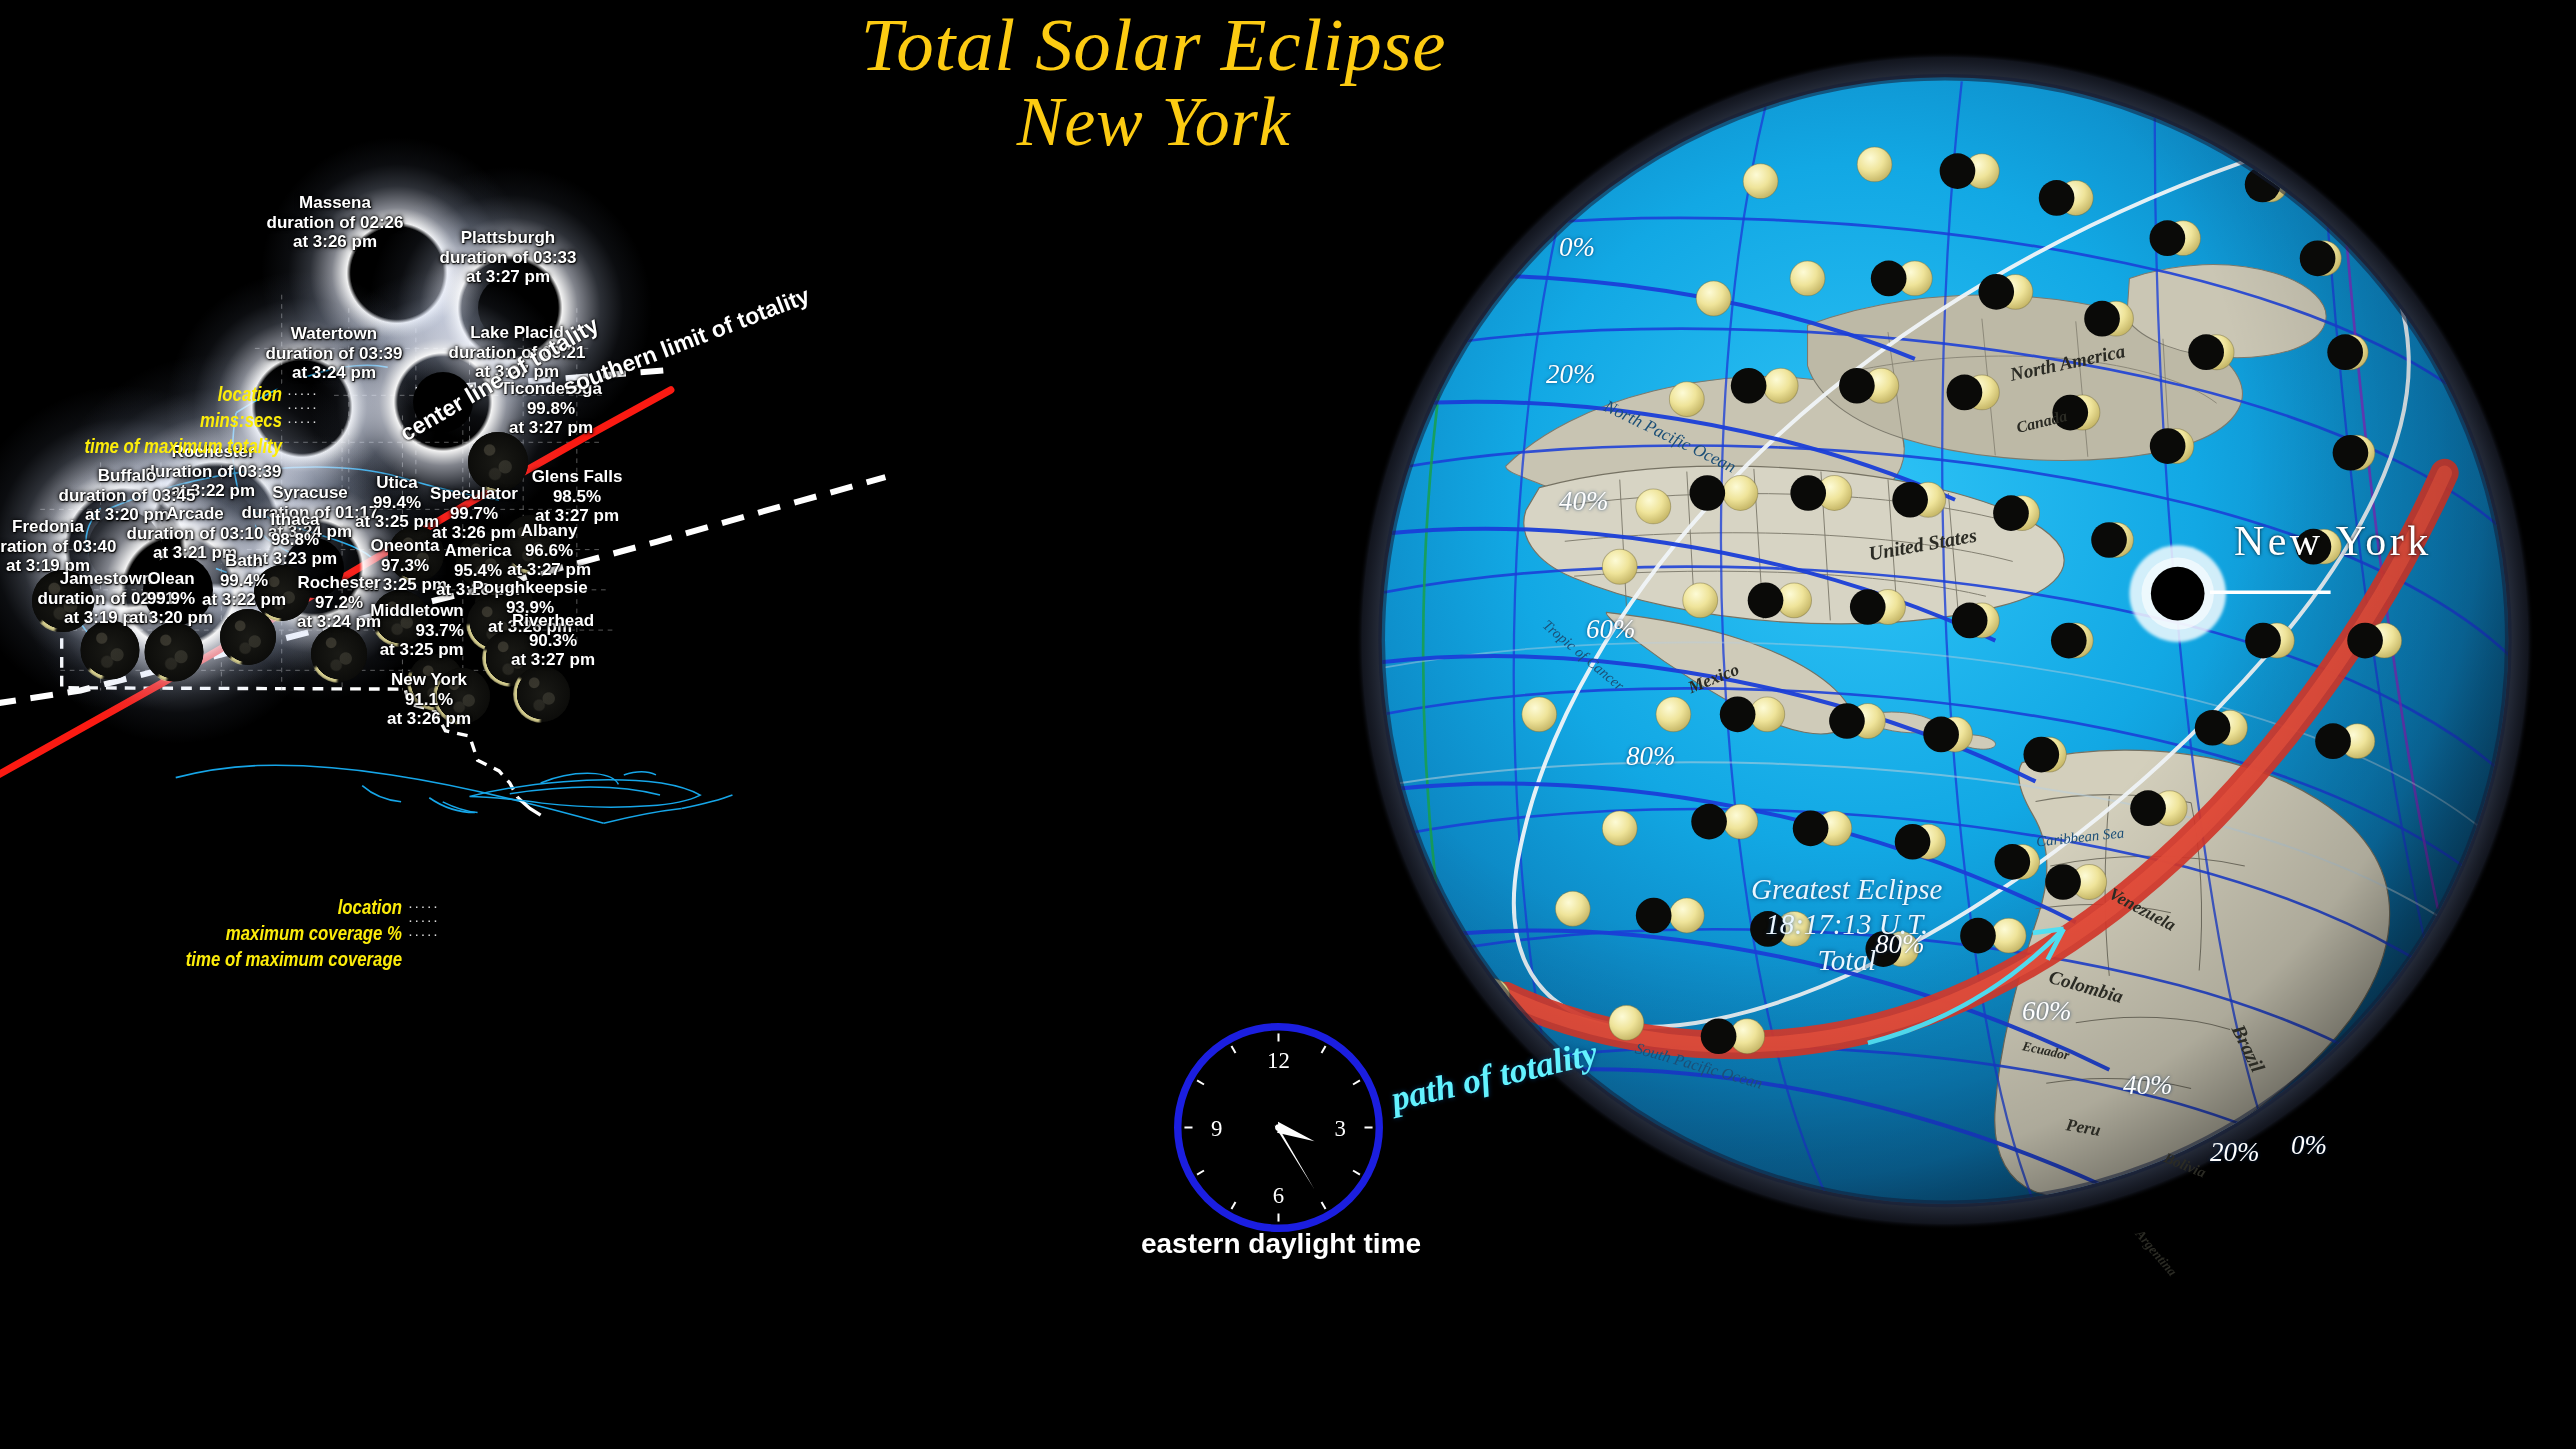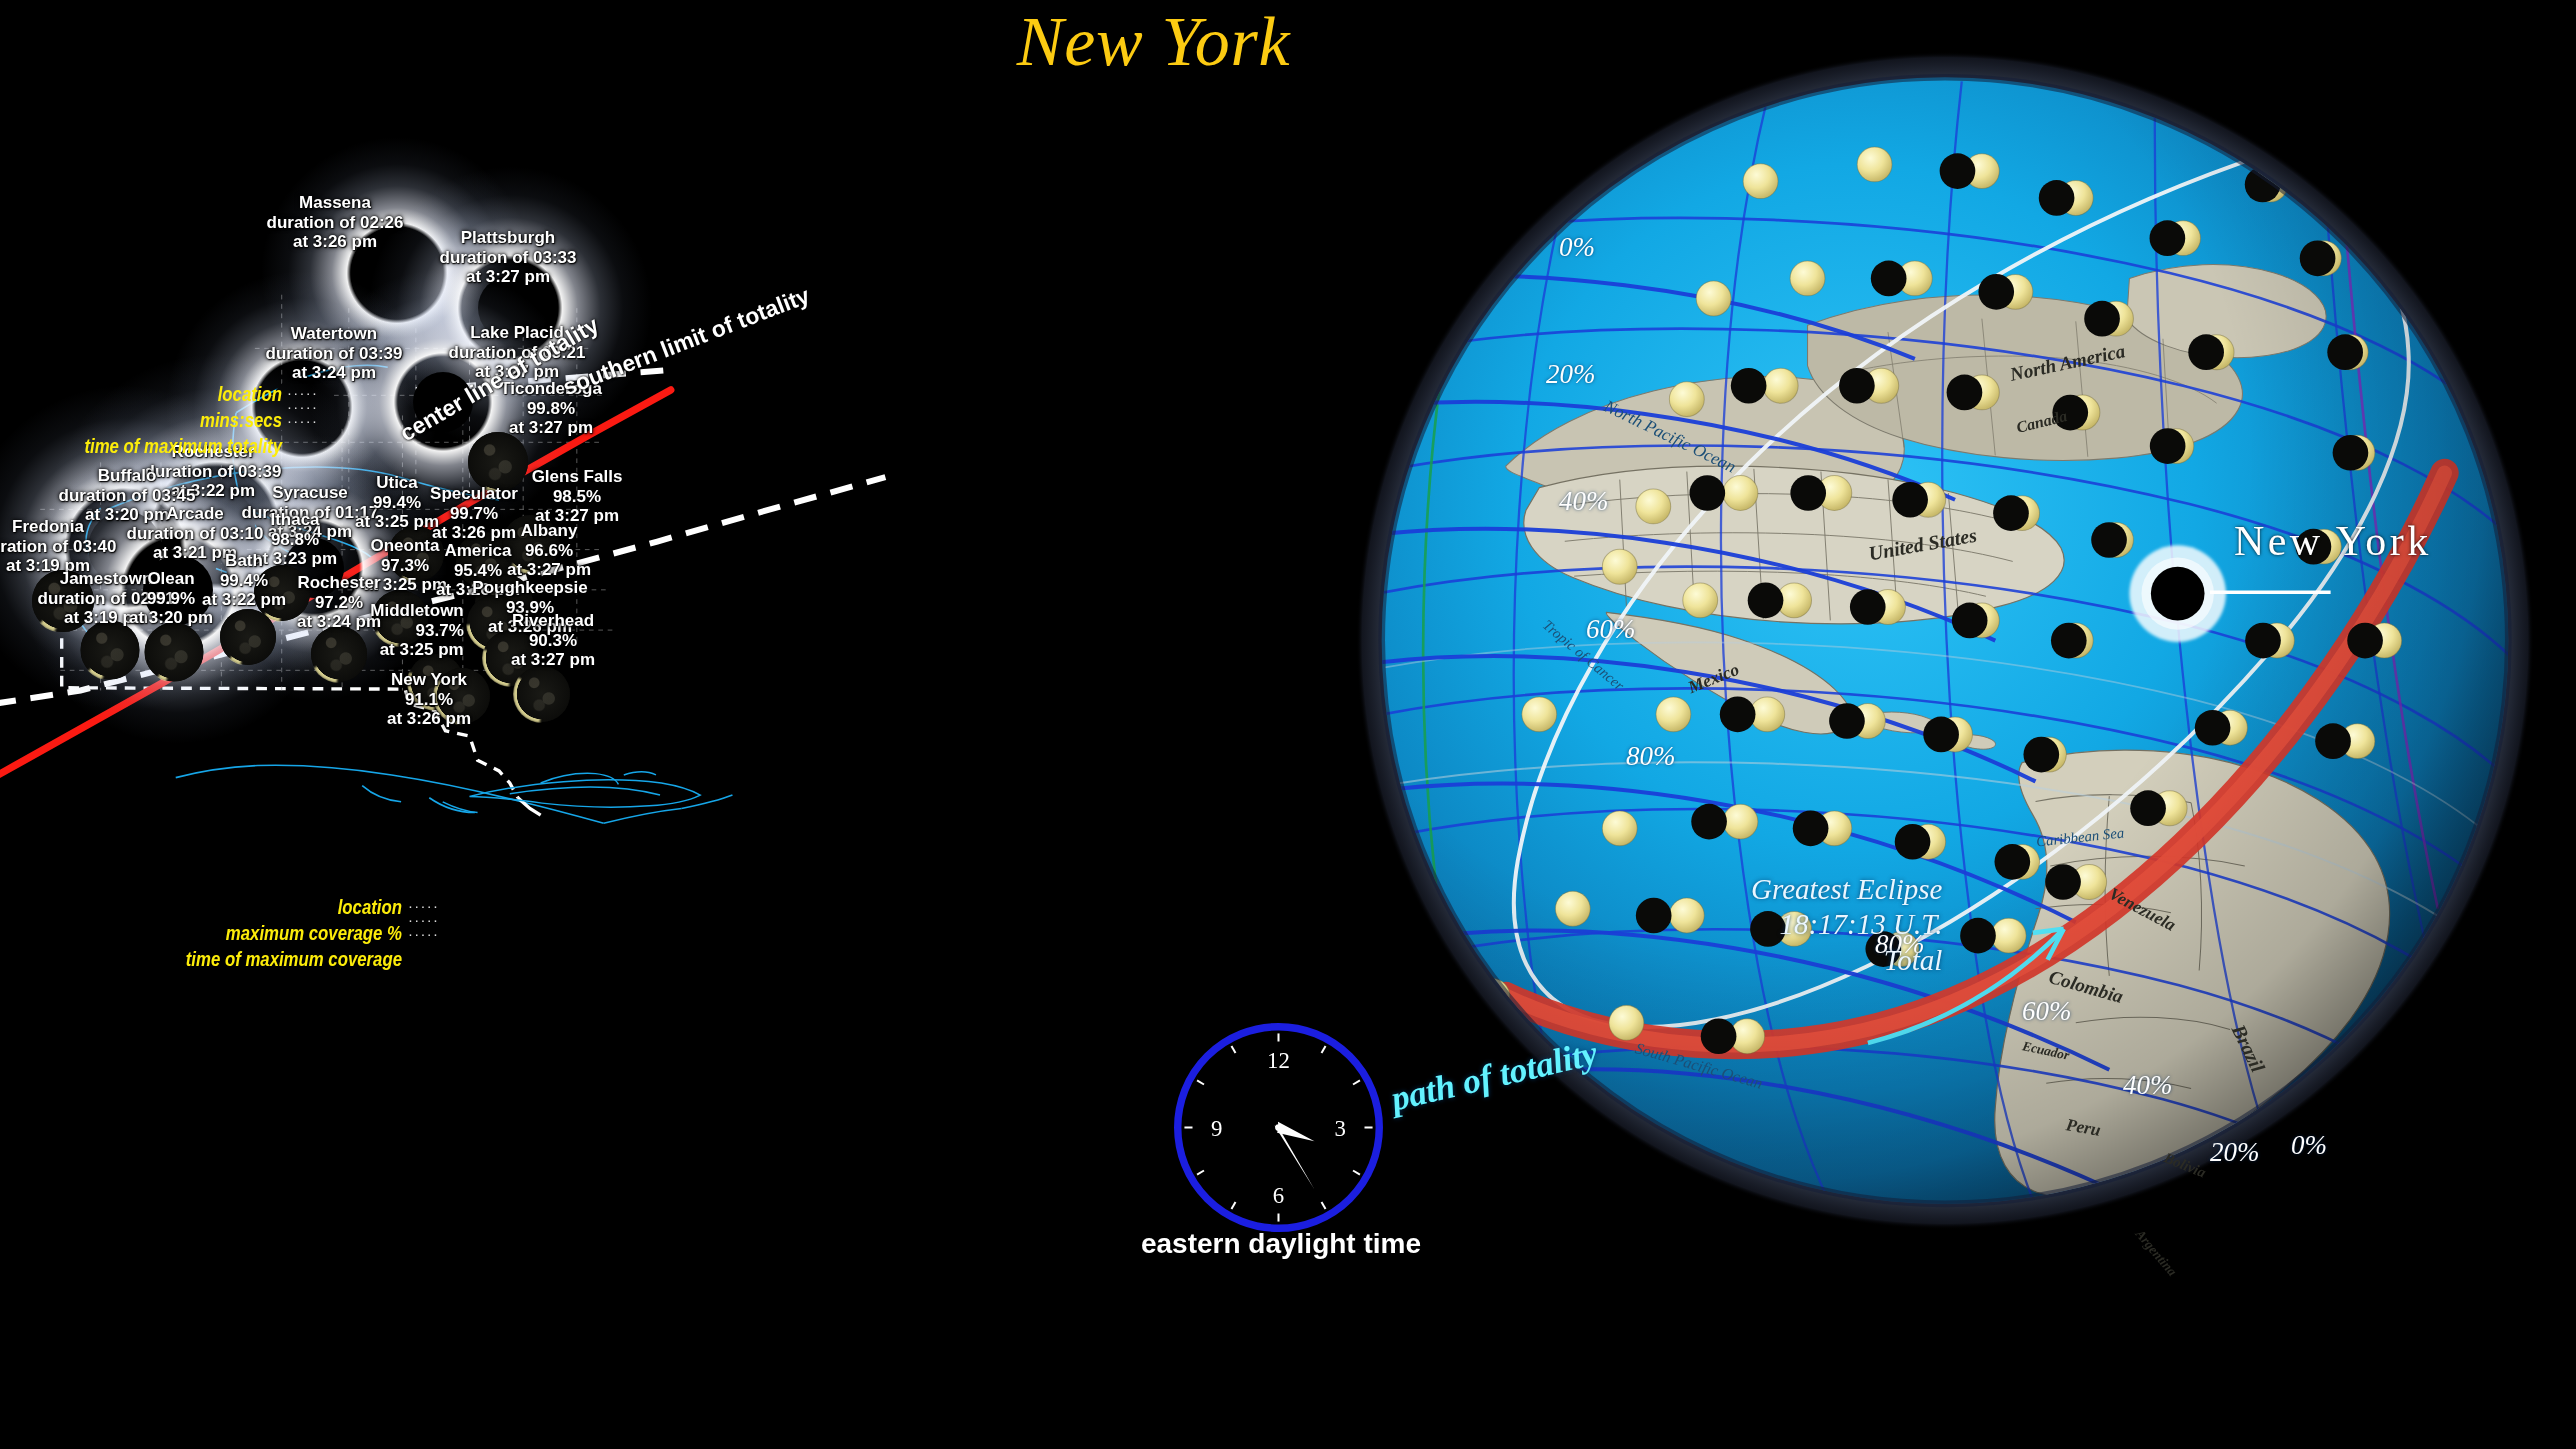--- a/index.html
+++ b/index.html
@@ -131,21 +131,21 @@
   .pct{ font-size:27px; color:#ffffff; text-shadow:0 0 3.4px rgba(0,40,90,.8); }
   #ny-globe-label{
     position:absolute; left:2234px; top:517px; z-index:36;
     color:#fff; font-family:"Liberation Serif", serif;
     font-size:42px; letter-spacing:3.4px; white-space:nowrap;
     text-shadow:0 0 3.4px rgba(0,0,0,.9);
   }
   #greatest{
     position:absolute; left:1751px; top:872px; z-index:18;
     color:#eaf6ff; font-family:"Liberation Serif", serif; font-style:italic;
-    font-size:29px; line-height:1.22; text-align:right; white-space:nowrap;
+    font-size:29px; line-height:1.22; text-align:center; white-space:nowrap;
     text-shadow:0 0 4px rgba(0,50,95,.85);
   }
   #pathtot{
     position:absolute; left:1392px; top:1080px; z-index:18;
     color:#63f2ff; font-family:"Liberation Serif", serif; font-style:italic;
     font-weight:700; font-size:35px; white-space:nowrap;
     transform:rotate(-13deg); transform-origin:left center;
     text-shadow:0 0 5.4px rgba(0,60,110,.9);
   }
   
@@ -155,20 +155,21 @@
     font-style:italic; font-size:39px; letter-spacing:1.3px;
     white-space:nowrap; text-shadow:0 0 2.7px #000;
   }
 </style>
 </head>
 <body>
 
 <div id="stage">
 
   <div class="title-block">
+    <div class="title-line-1">Total Solar Eclipse</div>
     <div class="title-line-3">New York</div>
   </div>
 
   <div id="nymap">
     <svg id="nysvg" viewBox="0 0 1880 1400" preserveAspectRatio="none">
       <defs>
         <filter id="softglow" x="-60%" y="-60%" width="220%" height="220%">
           <feGaussianBlur stdDeviation="2"></feGaussianBlur>
         </filter>
       </defs>

